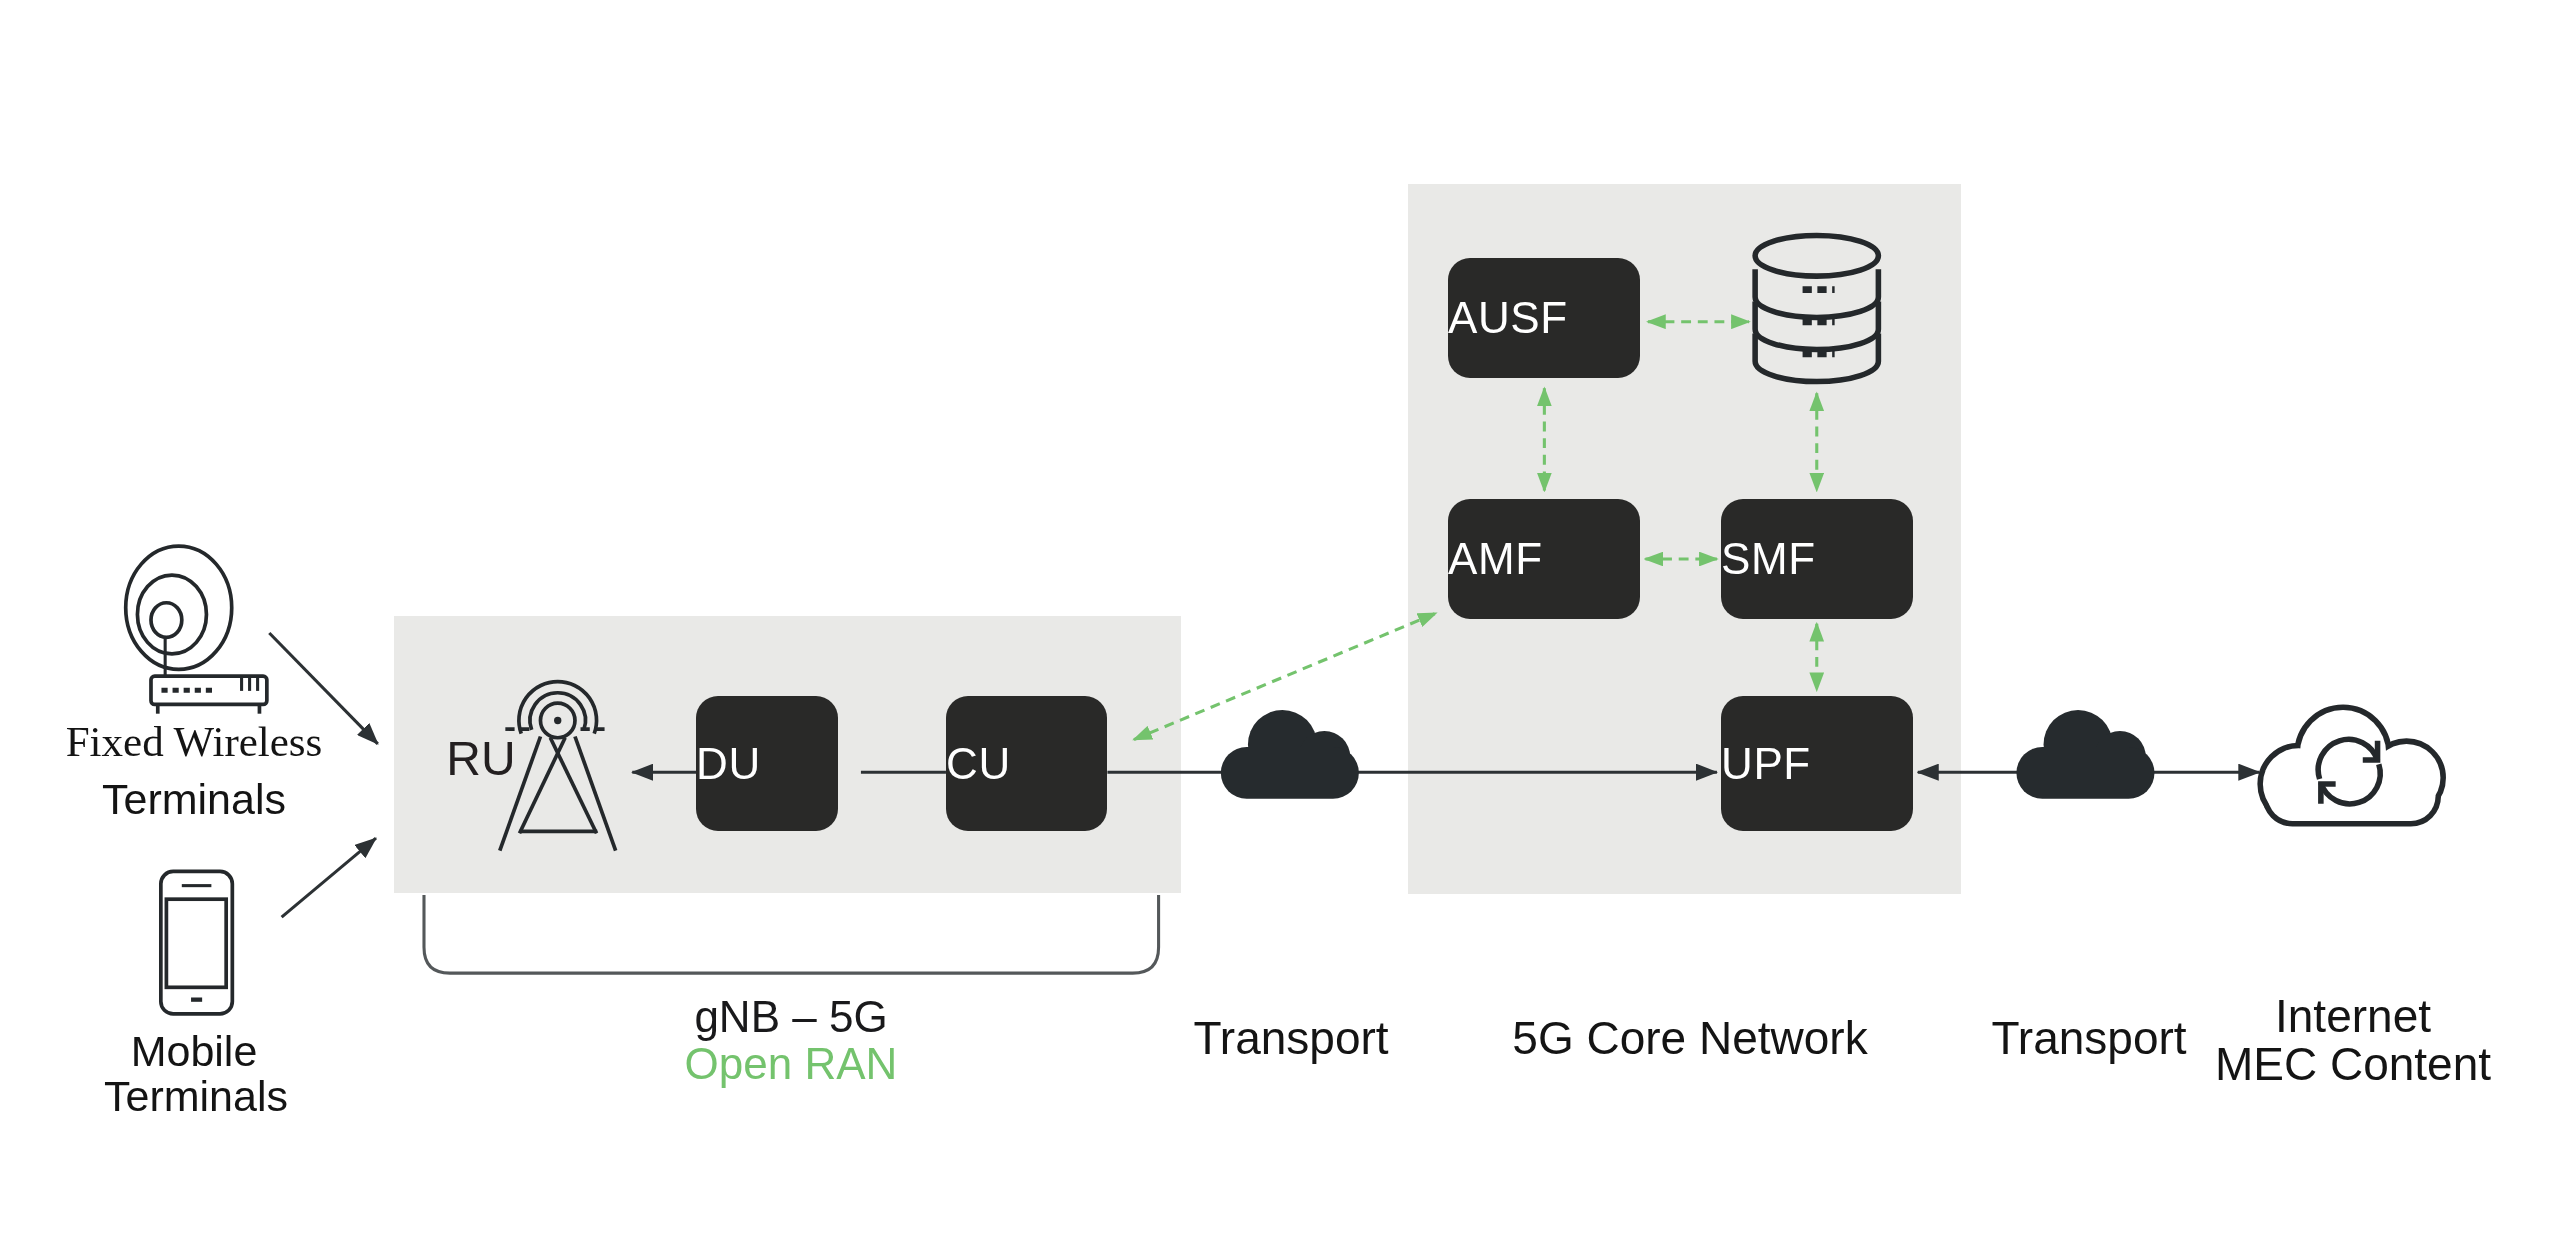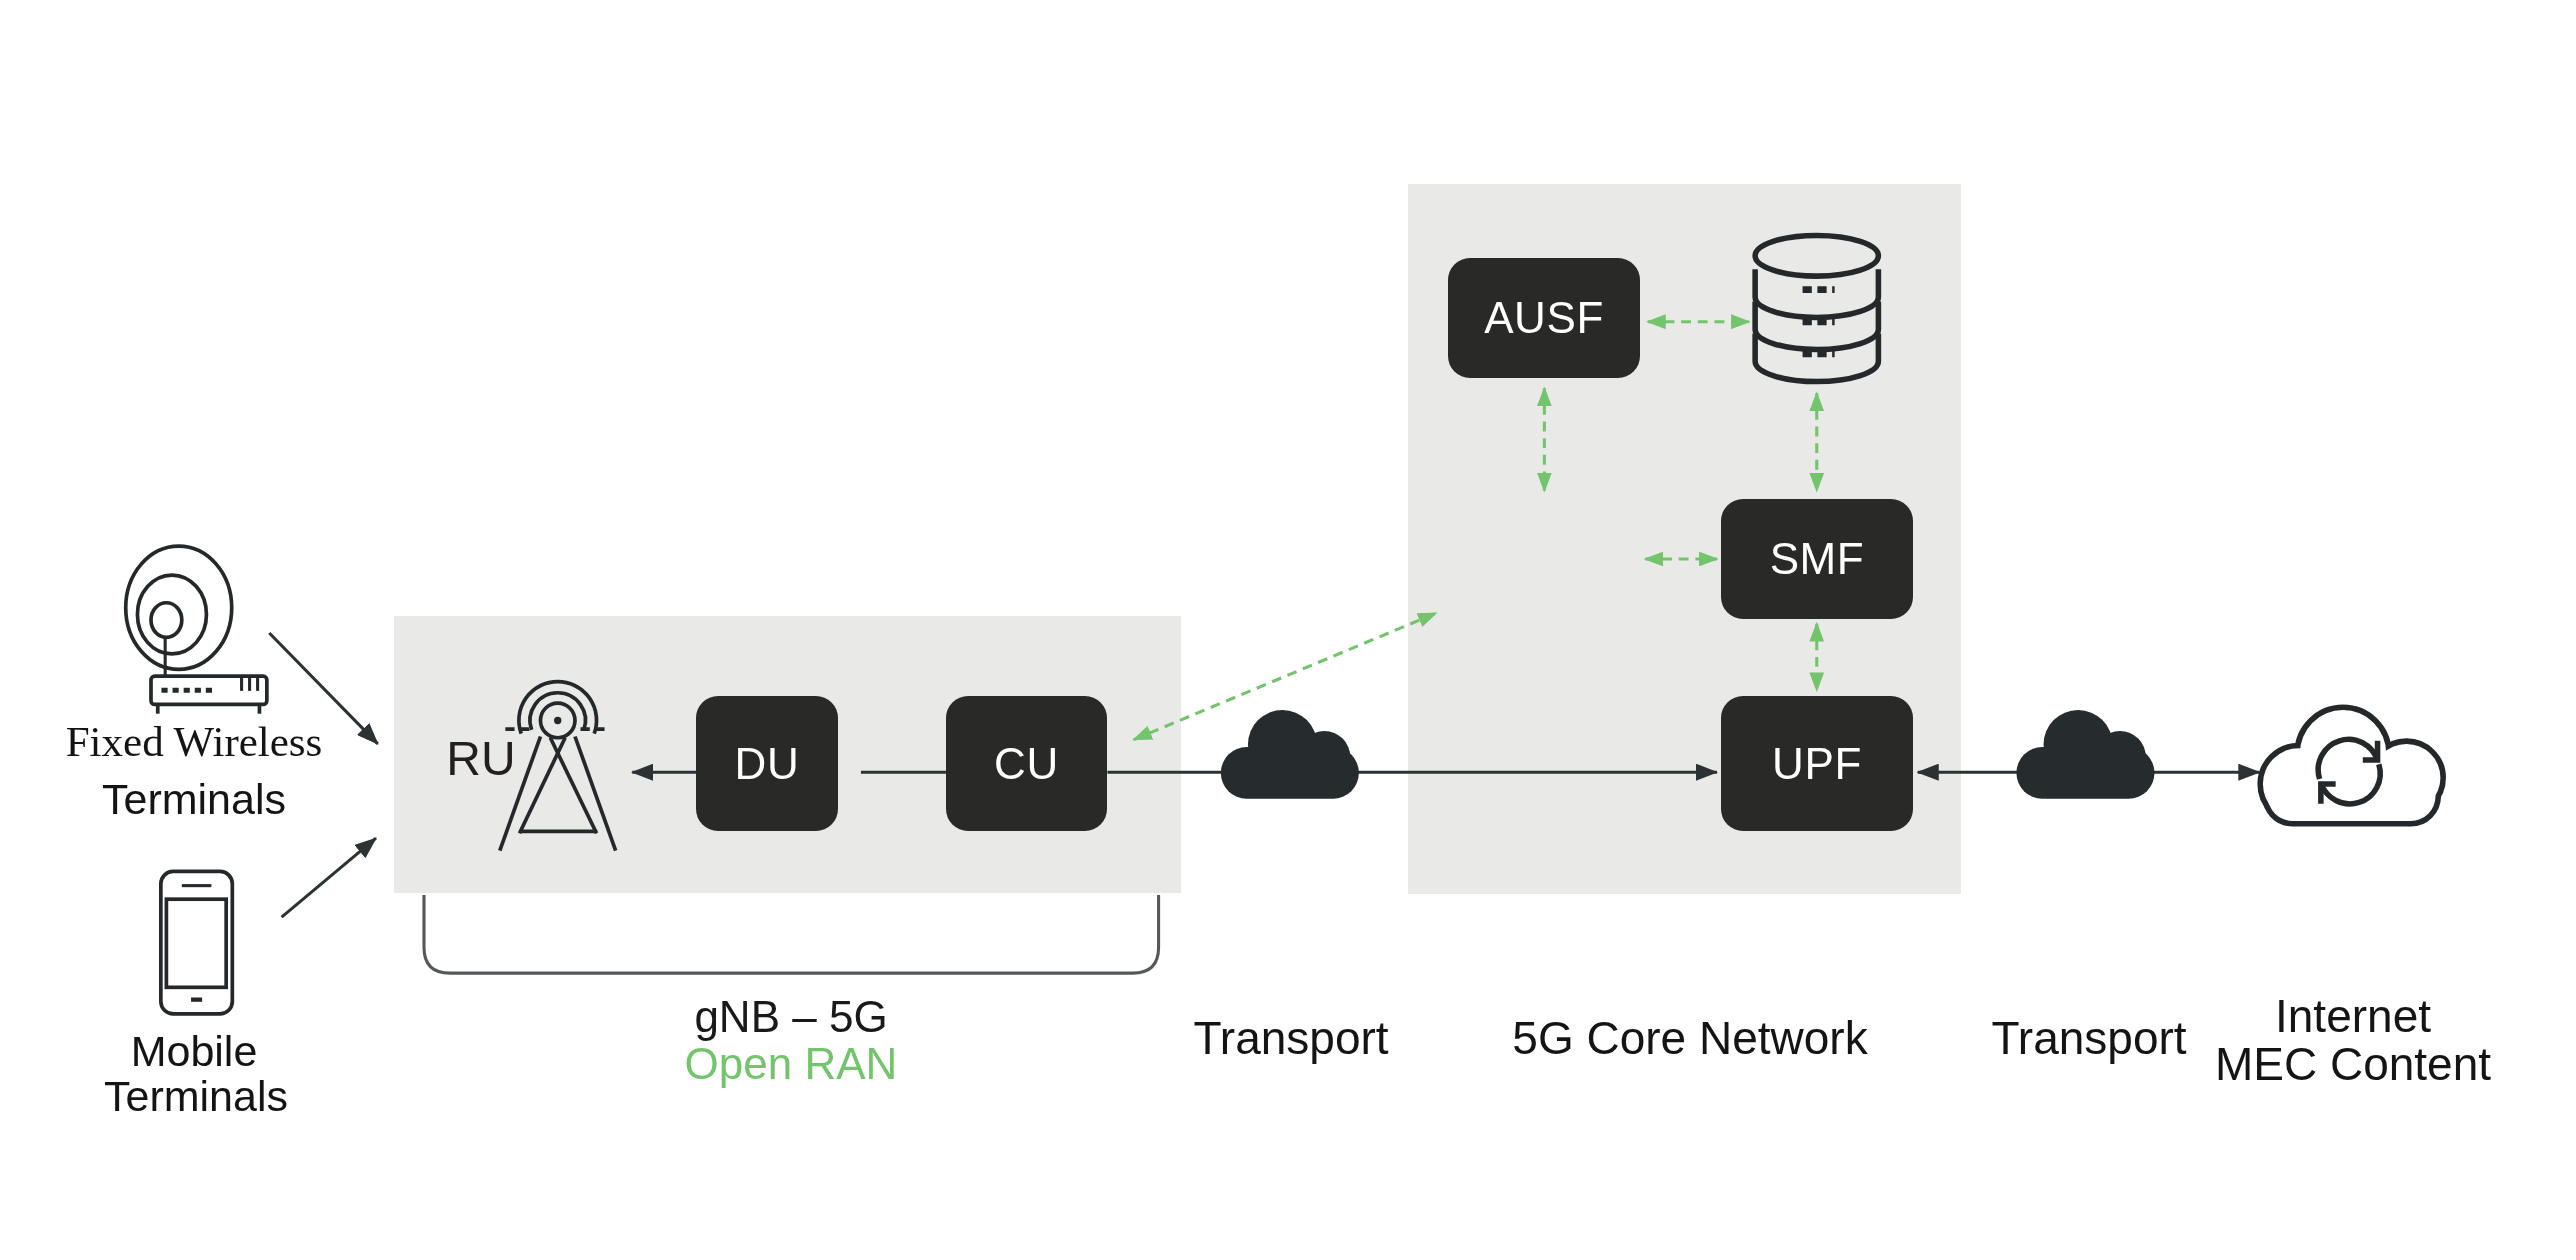--- a/index.html
+++ b/index.html
@@ -5,21 +5,21 @@
   html,body{margin:0;padding:0;background:#ffffff;}
   body{width:2576px;height:1261px;overflow:hidden;
        font-family:"Liberation Sans", sans-serif;}
   #stage{position:relative;width:2576px;height:1261px;background:#ffffff;}
   .abs{position:absolute;}
   .panel{background:#e9e9e7;}
   #gnb-panel{left:394px;top:616px;width:787px;height:277px;z-index:1;}
   #core-panel{left:1408px;top:184px;width:553px;height:710px;z-index:1;}
   #overlay{left:0;top:0;width:2576px;height:1261px;z-index:2;}
   .nfbox{background:#292928;border-radius:22px;z-index:3;display:flex;
-         align-items:center;justify-content:center;color:#ffffff;
+         align-items:center;color:#ffffff;
          font-size:44px;font-weight:400;letter-spacing:0.6px;}
   #du-box{left:696px;top:696px;width:142px;height:135px;}
   #cu-box{left:946px;top:696px;width:161px;height:135px;}
   #ausf-box{left:1448px;top:258px;width:192px;height:120px;}
   #amf-box{left:1448px;top:499px;width:192px;height:120px;}
   #smf-box{left:1721px;top:499px;width:192px;height:120px;}
   #upf-box{left:1721px;top:696px;width:192px;height:135px;}
   .lbl{z-index:4;transform:translate(-50%,-50%);white-space:nowrap;
        color:#141414;text-align:center;}
   .caption{font-size:46px;font-weight:500;}
@@ -157,20 +157,23 @@
 
   <div class="abs nfbox" id="du-box">
       <span>DU</span>
     </div>
   <div class="abs nfbox" id="cu-box">
       <span>CU</span>
     </div>
   <div class="abs nfbox" id="ausf-box">
       <span>AUSF</span>
     </div>
+  <div class="abs nfbox" id="amf-box">
+      <span>AMF</span>
+    </div>
   <div class="abs nfbox" id="smf-box">
       <span>SMF</span>
     </div>
   <div class="abs nfbox" id="upf-box">
       <span>UPF</span>
     </div>
 
   <div class="abs lbl" id="ru-label">RU</div>
   <div class="abs lbl terml" id="fixed-label-1">Fixed Wireless</div>
   <div class="abs lbl terml" id="fixed-label-2">Terminals</div>

